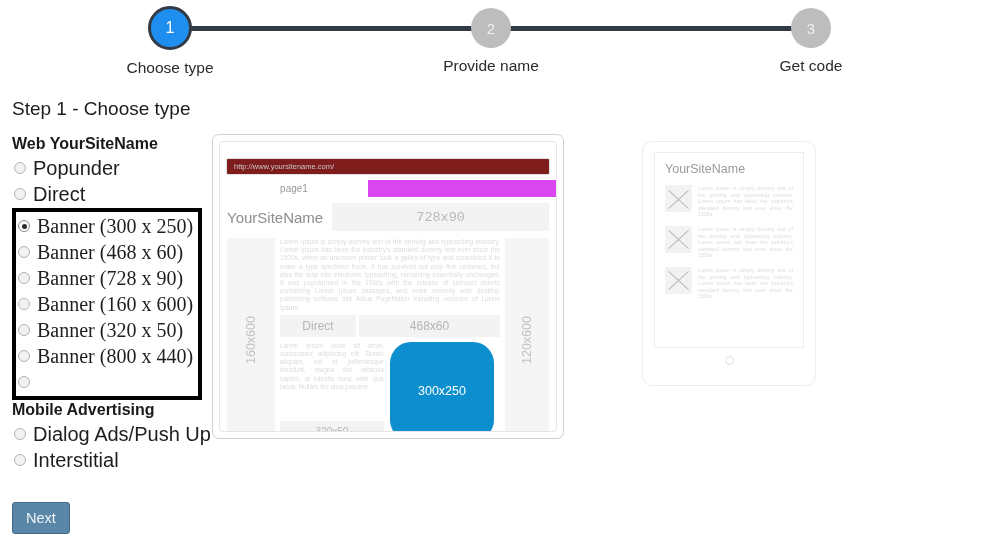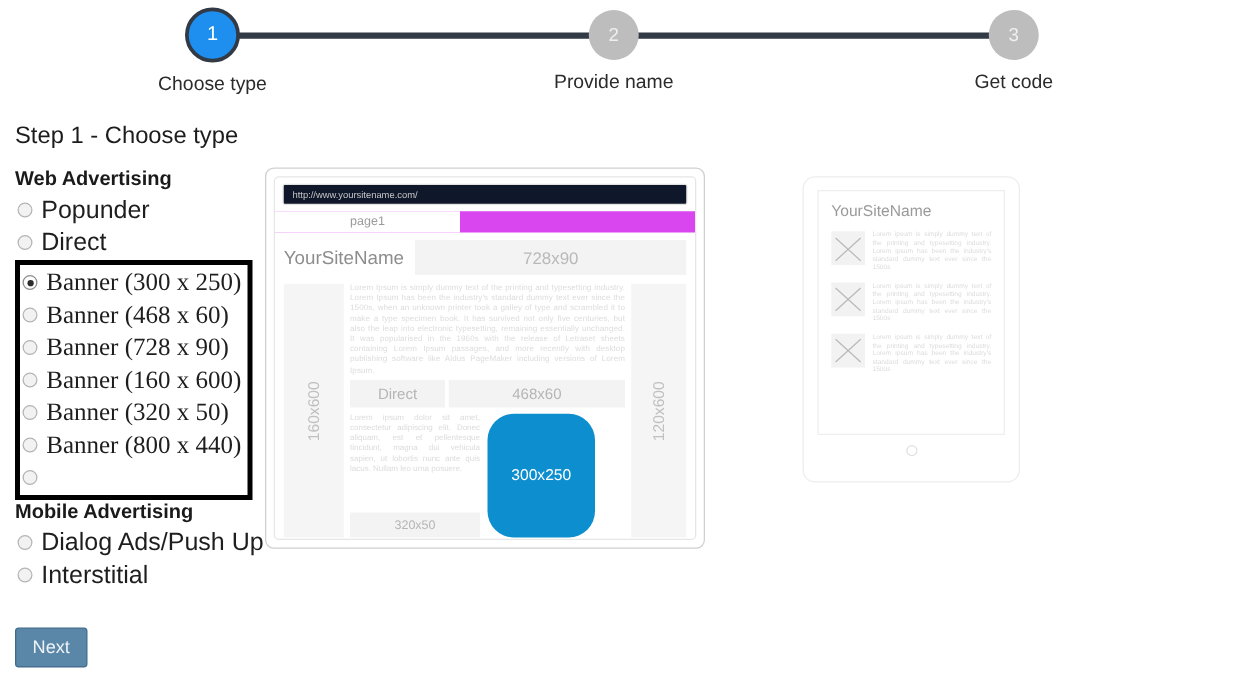--- a/index.html
+++ b/index.html
@@ -173,24 +173,24 @@
   .browser-inner {
     width: 100%;
     height: 100%;
     border: 1px solid #e6e6e6;
     border-radius: 4px;
     background: #fff;
     overflow: hidden;
     position: relative;
   }
   .url-bar {
-    margin: 5px 6px 0 6px;
+    margin: 16px 6px 0 6px;
     height: 17px;
     border: 1px solid #e2e2e2;
-    background: #0f172a;
+    background: #7f1d1d;
     border-radius: 2px;
     display: flex;
     align-items: center;
     padding-left: 7px;
   }
   .url-text {
     font-size: 7.5px;
     color: #c7c7c7;
   }
   .tab-strip {
@@ -221,20 +221,21 @@
   }
   .banner-728 {
     flex: 1;
     height: 28px;
     background: #f3f3f3;
     display: flex;
     align-items: center;
     justify-content: center;
     font-size: 13.5px;
     color: #b9b9b9;
+    font-family: Liberation Mono, monospace;
   }
   .body-row {
     display: flex;
     padding: 7px 7px 0 7px;
     height: 210px;
   }
   .skyscraper {
     width: 48px;
     background: #f5f5f5;
     display: flex;
@@ -305,21 +306,21 @@
     margin-top: auto;
     height: 20px;
     background: #f3f3f3;
     display: flex;
     align-items: center;
     justify-content: center;
     font-size: 10px;
     color: #b5b5b5;
   }
   .banner-300 {
-    width: 86px;
+    width: 104px;
     margin-left: 6px;
     background: #0d8ecf;
     display: flex;
     align-items: center;
     justify-content: center;
     color: #ffffff;
     font-size: 12.5px;
     border-radius: 21px;
   }
 
@@ -415,21 +416,21 @@
 </div>
 
 <div class="section-title">
   <b>Step 1</b><span> - Choose type</span>
 </div>
 
 <div class="content">
 
   <div class="options">
 
-    <div class="group-heading">Web Advertising</div>
+    <div class="group-heading">Web YourSiteName</div>
 
     <div class="opt-row">
       <span class="radio"></span>
       <span class="opt-label">Popunder</span>
     </div>
     <div class="opt-row">
       <span class="radio"></span>
       <span class="opt-label">Direct</span>
     </div>
 

